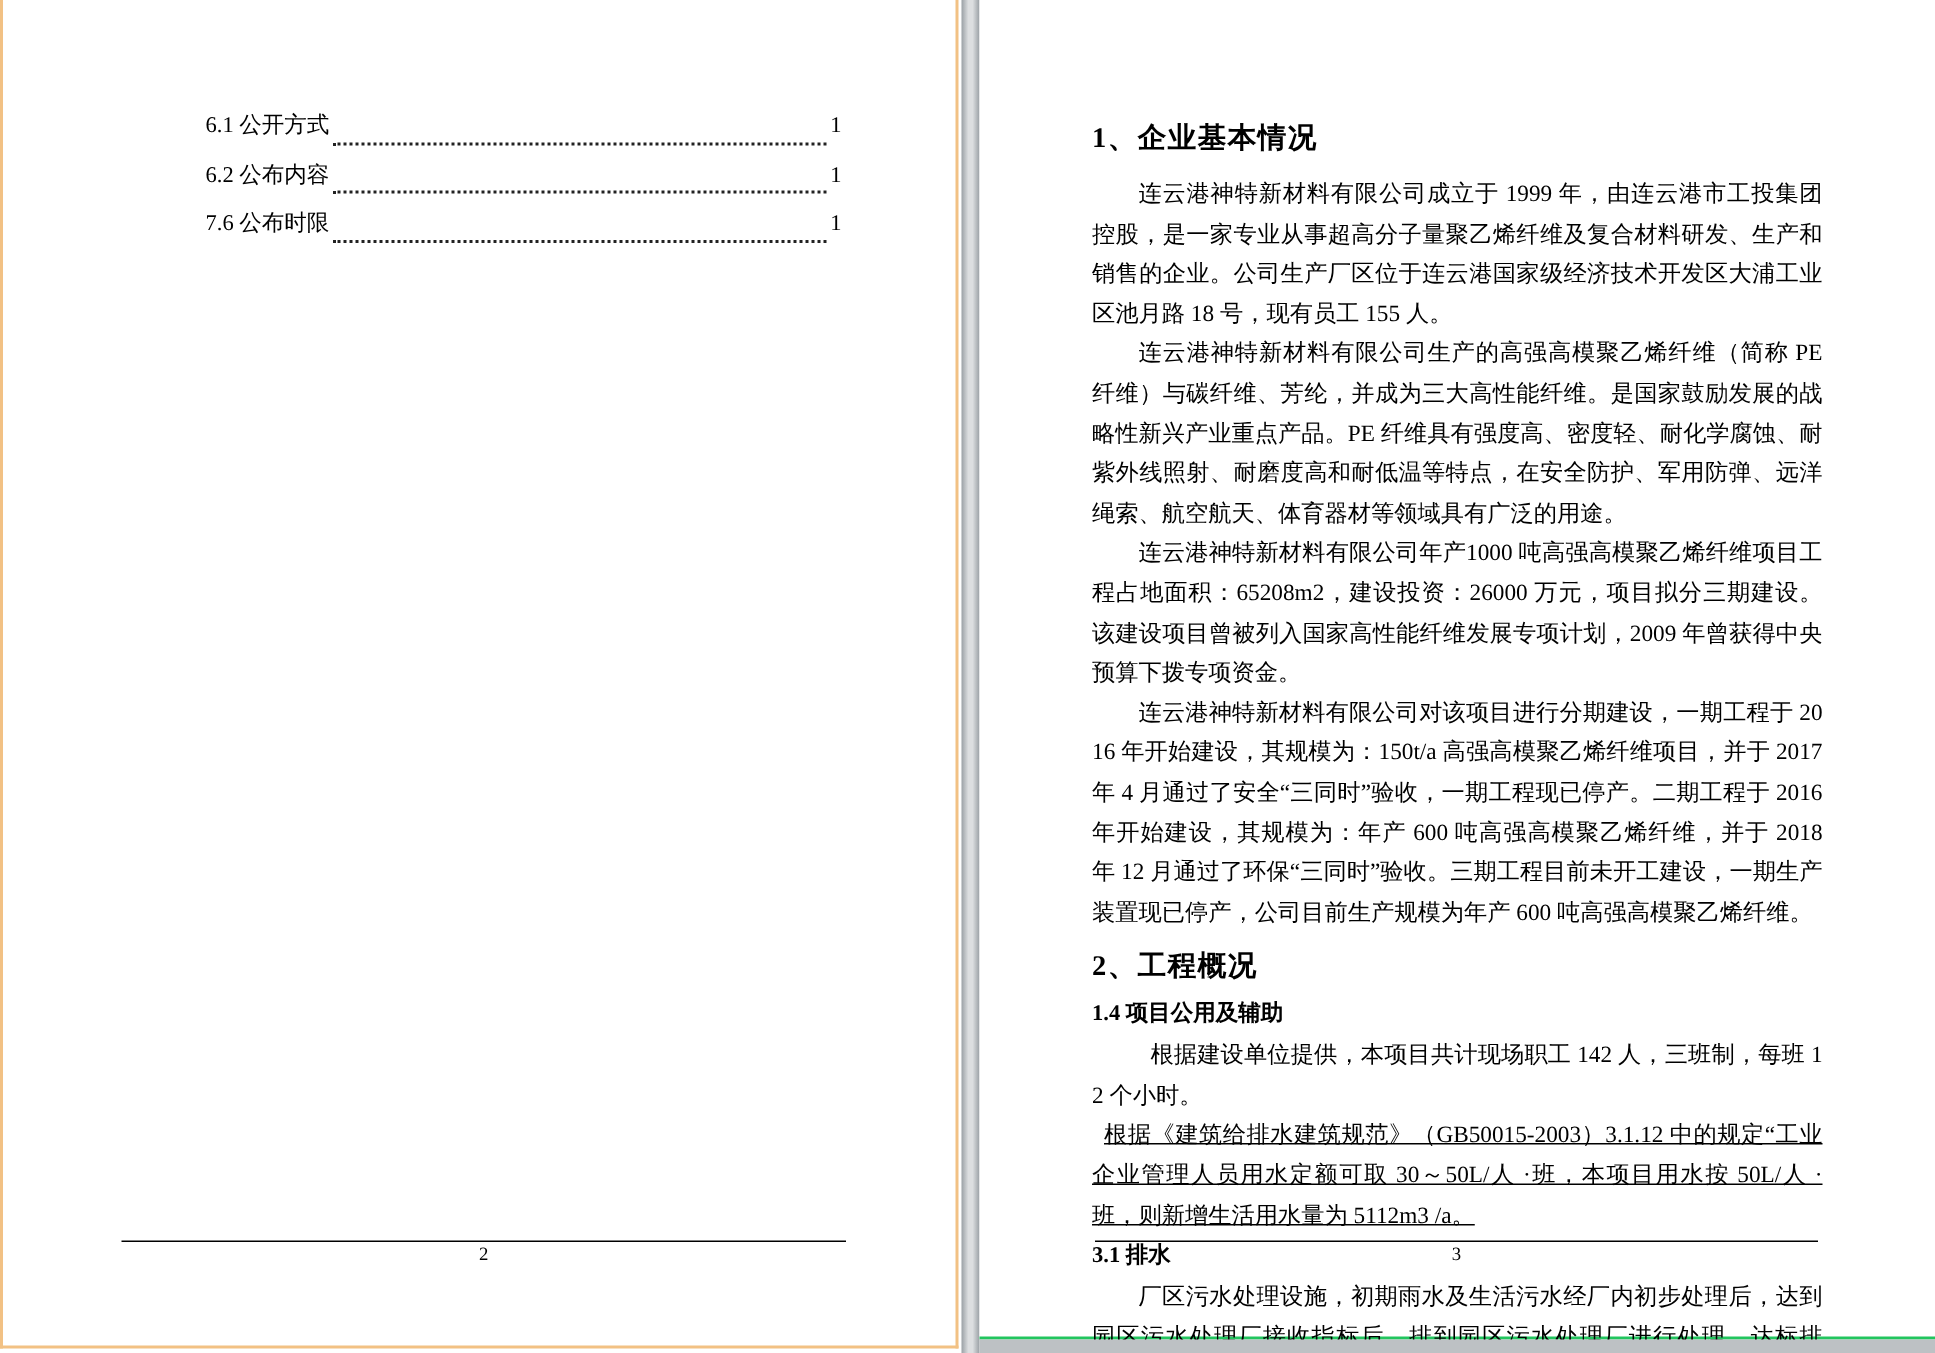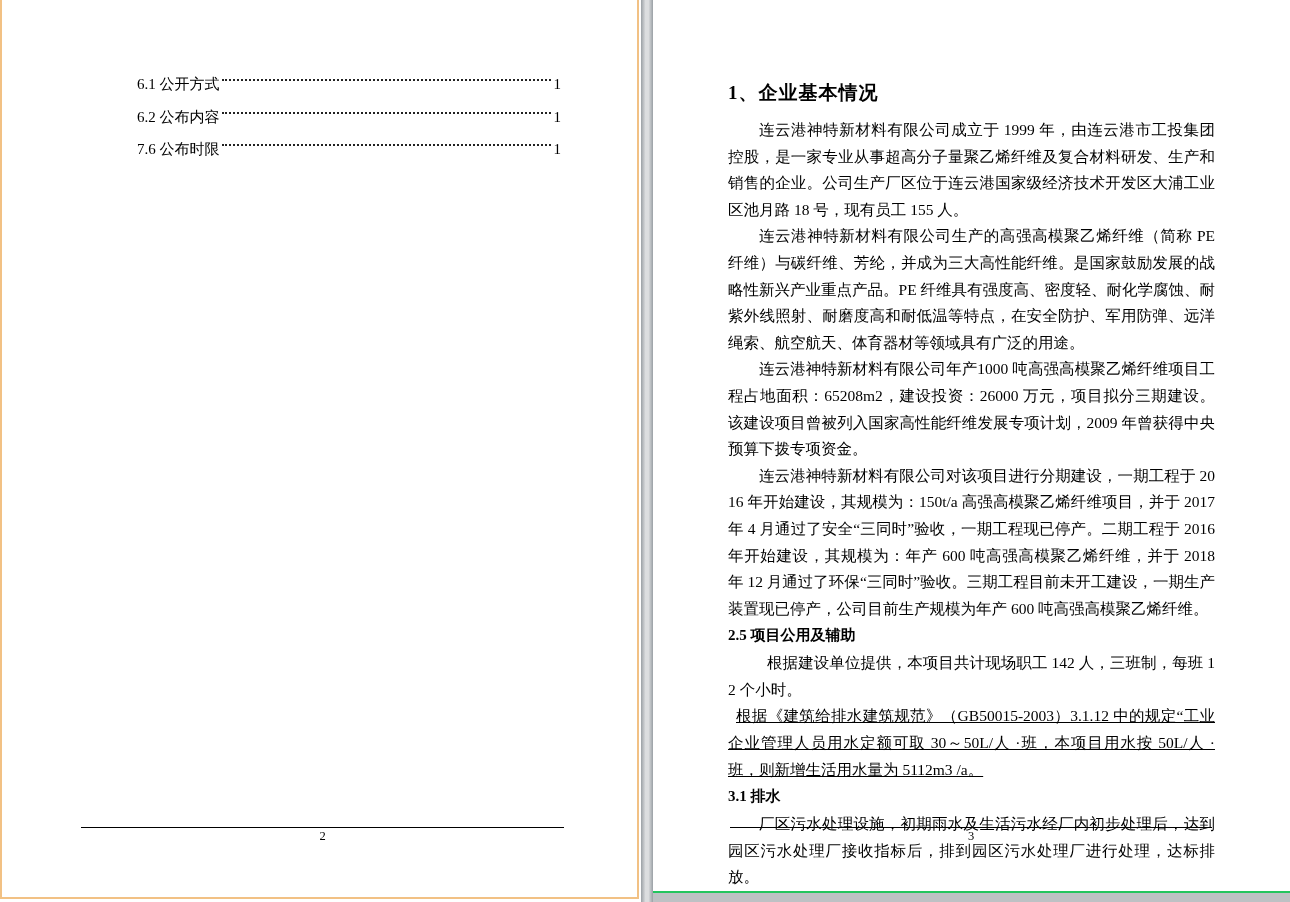--- a/index.html
+++ b/index.html
@@ -14,21 +14,21 @@
   
   .page-left{
     position:absolute;left:0;top:0;width:639px;height:899px;
     background:#fff;box-sizing:border-box;
     border-left:2px solid #f2c184;
     border-right:2px solid #f2c184;
     border-bottom:2px solid #f2c184;
   }
   .toc{position:absolute;left:135px;top:68px;width:424px;}
   .toc-row{
-    display:flex;align-items:center;height:32.5px;
+    display:flex;align-items:flex-end;height:32.5px;
     font-size:15px;line-height:32.5px;white-space:nowrap;
   }
   .toc-label{flex:0 0 auto;}
   .toc-dots{
     flex:1 1 auto;margin:0 3px 0 2px;
     border-bottom:2px dotted #222;
     transform:translateY(-4px);
   }
   .toc-page{flex:0 0 auto;}
 
@@ -108,21 +108,22 @@
 
   <div class="spine"></div>
 
   <div class="page-right">
     <div class="content">
       <h1 class="h-sec">1、企业基本情况</h1>
       <p class="body-p indent-2">连云港神特新材料有限公司成立于 1999 年，由连云港市工投集团控股，是一家专业从事超高分子量聚乙烯纤维及复合材料研发、生产和销售的企业。公司生产厂区位于连云港国家级经济技术开发区大浦工业区池月路 18 号，现有员工 155 人。</p>
       <p class="body-p indent-2">连云港神特新材料有限公司生产的高强高模聚乙烯纤维（简称 PE 纤维）与碳纤维、芳纶，并成为三大高性能纤维。是国家鼓励发展的战略性新兴产业重点产品。PE 纤维具有强度高、密度轻、耐化学腐蚀、耐紫外线照射、耐磨度高和耐低温等特点，在安全防护、军用防弹、远洋绳索、航空航天、体育器材等领域具有广泛的用途。</p>
       <p class="body-p indent-2">连云港神特新材料有限公司年产1000 吨高强高模聚乙烯纤维项目工程占地面积：65208m2，建设投资：26000 万元，项目拟分三期建设。该建设项目曾被列入国家高性能纤维发展专项计划，2009 年曾获得中央预算下拨专项资金。</p>
       <p class="body-p indent-2">连云港神特新材料有限公司对该项目进行分期建设，一期工程于 2016 年开始建设，其规模为：150t/a 高强高模聚乙烯纤维项目，并于 2017 年 4 月通过了安全“三同时”验收，一期工程现已停产。二期工程于 2016 年开始建设，其规模为：年产 600 吨高强高模聚乙烯纤维，并于 2018 年 12 月通过了环保“三同时”验收。三期工程目前未开工建设，一期生产装置现已停产，公司目前生产规模为年产 600 吨高强高模聚乙烯纤维。</p>
-      <h2 class="h-sub">2.5 项目公用及辅助</h2>
+      <h1 class="h-sec second">2、工程概况</h1>
+      <h2 class="h-sub">1.4 项目公用及辅助</h2>
       <p class="body-p indent-25">根据建设单位提供，本项目共计现场职工 142 人，三班制，每班 12 个小时。</p>
       <p class="body-p indent-05">根据《建筑给排水建筑规范》（GB50015-2003）3.1.12 中的规定“工业企业管理人员用水定额可取 30～50L/人 ·班，本项目用水按 50L/人 ·班，则新增生活用水量为 5112m3 /a。</p>
       <h2 class="h-sub">3.1 排水</h2>
       <p class="body-p indent-2">厂区污水处理设施，初期雨水及生活污水经厂内初步处理后，达到园区污水处理厂接收指标后，排到园区污水处理厂进行处理，达标排放。</p>
     </div>
     <div class="footer-rule right"></div>
     <div class="page-num right">3</div>
   </div>
 
   <div class="right-bottom-strip"></div>

